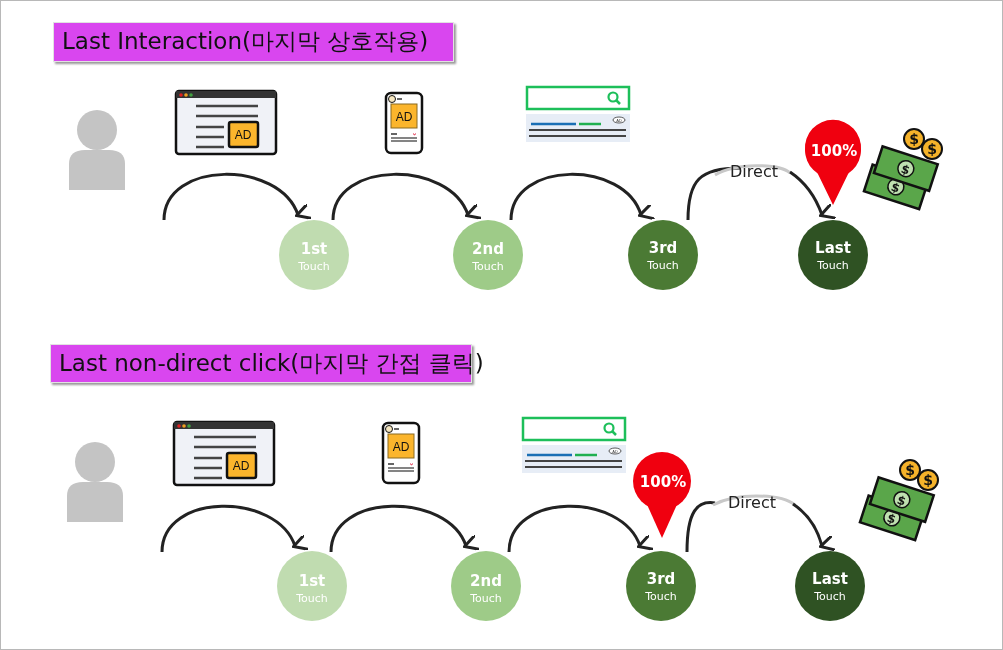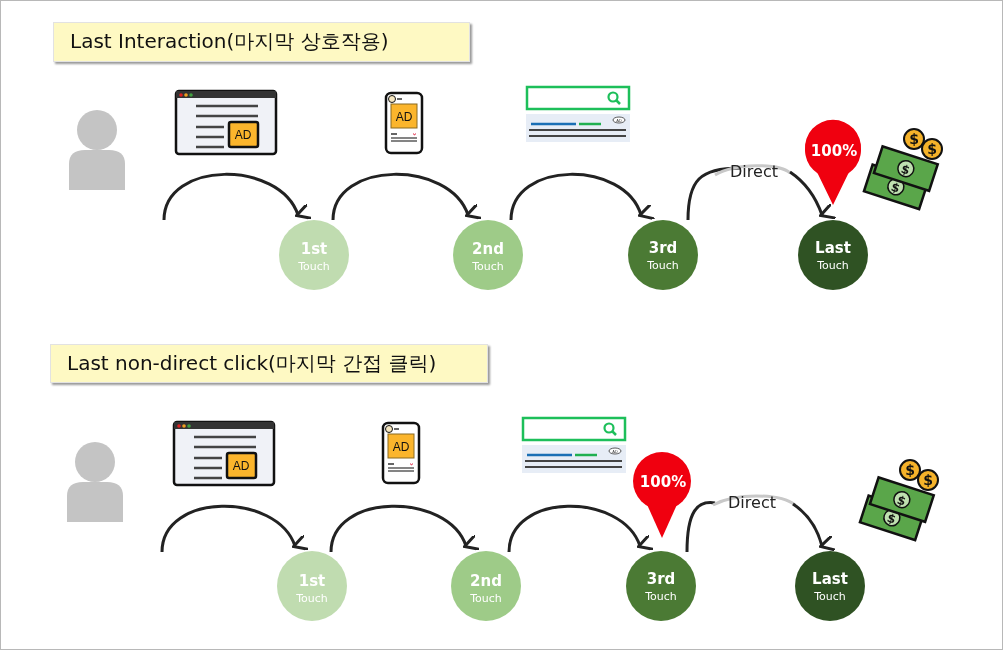--- a/index.html
+++ b/index.html
@@ -1,18 +1,18 @@
 <!DOCTYPE html>
 <html><head>
 <meta charset="utf-8">
 <style>
   html, body { margin: 0; padding: 0; background: #ffffff; }
   body { width: 1003px; height: 650px; position: relative; overflow: hidden; font-family: "DejaVu Sans", sans-serif; }
   .frame { position: absolute; left: 0; top: 0; width: 1001px; height: 648px; border: 1px solid #b8b8b8; border-right-width: 2px; border-bottom-width: 2px; background: #fff; }
-  .title-box { position: absolute; background: #fef9c3; border: 1px solid #e2e2e2; box-shadow: 2px 2px 2px #9a9a9a; font-family: "DejaVu Sans", sans-serif; font-size: 20px; color: #111; padding: 0 16px; line-height: 36px; white-space: nowrap; }
+  .title-box { position: absolute; background: #d946ef; border: 1px solid #e2e2e2; box-shadow: 2px 2px 2px #9a9a9a; font-family: "DejaVu Sans", sans-serif; font-size: 23px; color: #111; padding: 0 8px; line-height: 36px; white-space: nowrap; }
   #t1 { left: 53px; top: 22px; height: 38px; width: 383px; }
   #t2 { left: 50px; top: 344px; height: 37px; width: 404px; }
   svg.diagram { position: absolute; left: 0; top: 0; }
   .node-label { font-family: "DejaVu Sans", sans-serif; fill: #fff; text-anchor: middle; }
   .node-main { font-size: 15px; font-weight: bold; }
   .node-sub { font-size: 11px; }
   .direct-label { font-family: "DejaVu Sans", sans-serif; font-size: 16px; fill: #222; text-anchor: middle; }
   .pin-label { font-family: "DejaVu Sans", sans-serif; font-size: 15px; font-weight: bold; fill: #fff; text-anchor: middle; }
   .ad-text { font-family: "Liberation Sans", sans-serif; font-size: 12px; fill: #111; text-anchor: middle; }
 </style>

